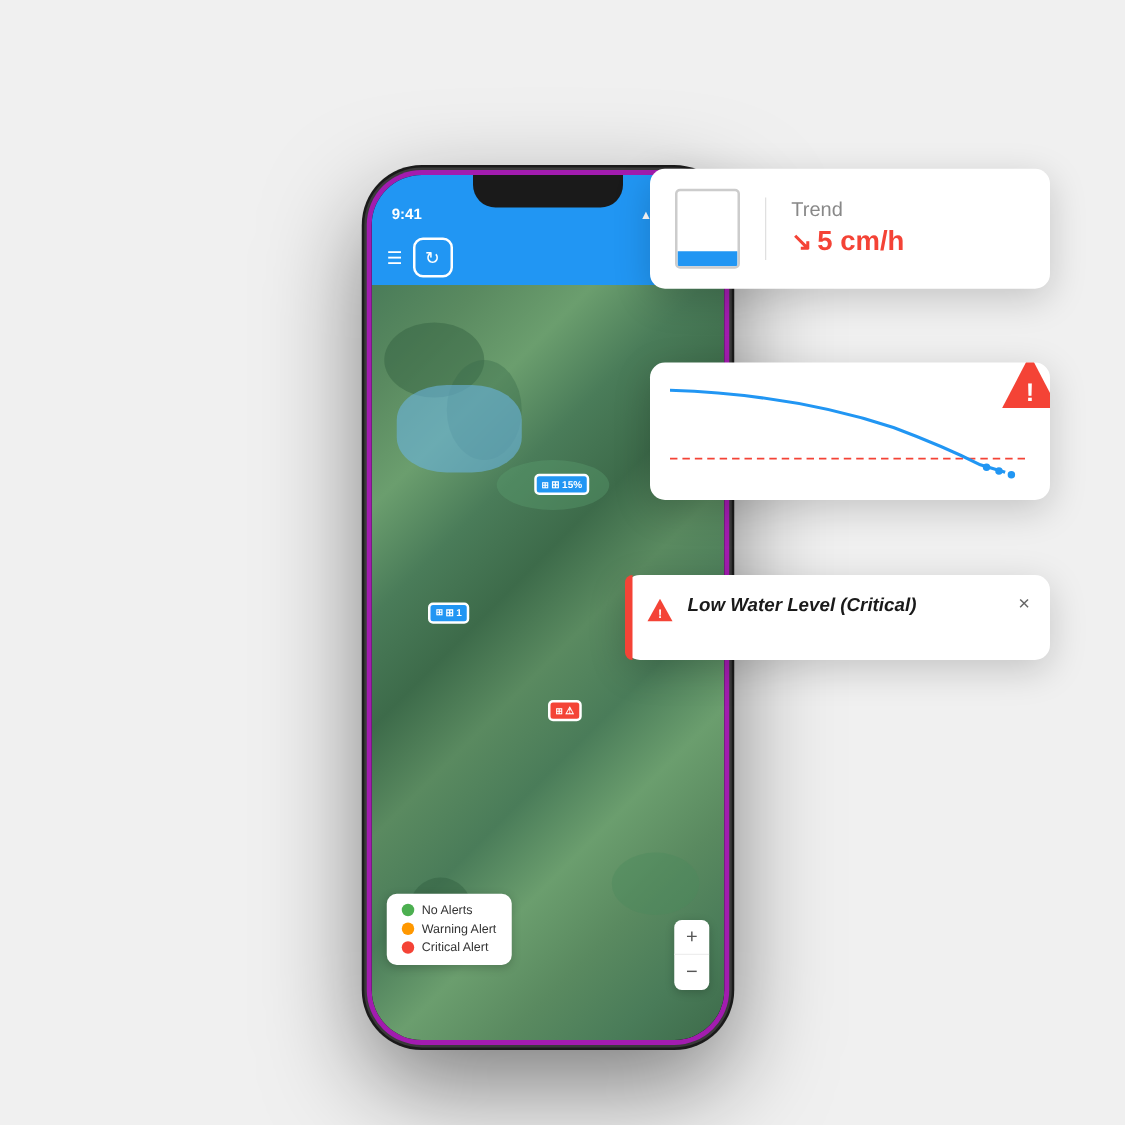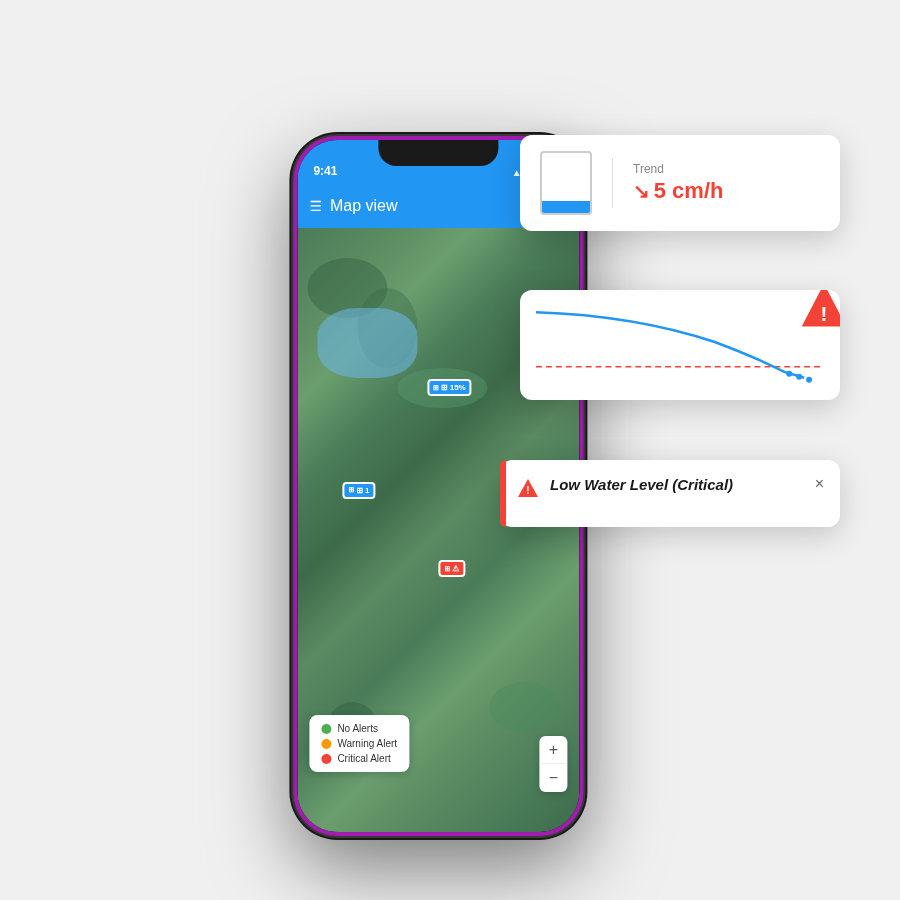--- a/index.html
+++ b/index.html
@@ -180,21 +180,21 @@
       position: absolute;
       bottom: 60px;
       left: 12px;
       background: white;
       border-radius: 8px;
       padding: 8px 12px;
       box-shadow: 0 2px 8px rgba(0,0,0,0.2);
     }
     .legend-item {
       display: flex;
-      align-items: flex-end;
+      align-items: flex-start;
       gap: 6px;
       margin-bottom: 4px;
       font-size: 10px;
       color: #333;
     }
     .legend-item:last-child { margin-bottom: 0; }
     .legend-dot {
       width: 10px;
       height: 10px;
       border-radius: 50%;
@@ -274,21 +274,21 @@
     .divider-v {
       width: 1px;
       height: 50px;
       background: #e0e0e0;
     }
 
     .trend-info {
       flex: 1;
     }
     .trend-label {
-      font-size: 12px;
+      font-size: 16px;
       color: #888;
       margin-bottom: 2px;
     }
     .trend-value {
       font-size: 22px;
       font-weight: 700;
       color: #f44336;
       display: flex;
       align-items: center;
       gap: 4px;
@@ -399,21 +399,20 @@
         <span class="status-time">9:41</span>
         <div class="status-icons">
           <span>▲▲▲</span>
           <span>⊙</span>
           <span>▮</span>
         </div>
       </div>
 
       <div class="app-header">
         <span class="hamburger">☰</span>
-        <span class="app-title">Map view</span>
         <div class="refresh-btn">
           <span>↻</span>
         </div>
       </div>
 
       <div class="map-bg">
 
         <div class="map-blob" style="width:80px;height:60px;background:#2d5a3d;top:30px;left:10px;"></div>
         <div class="map-blob" style="width:60px;height:80px;background:#3a6b4a;top:60px;left:60px;"></div>
         <div class="map-blob" style="width:100px;height:70px;background:#6ab4e0;top:80px;left:20px;opacity:0.6;border-radius:40%;"></div>

